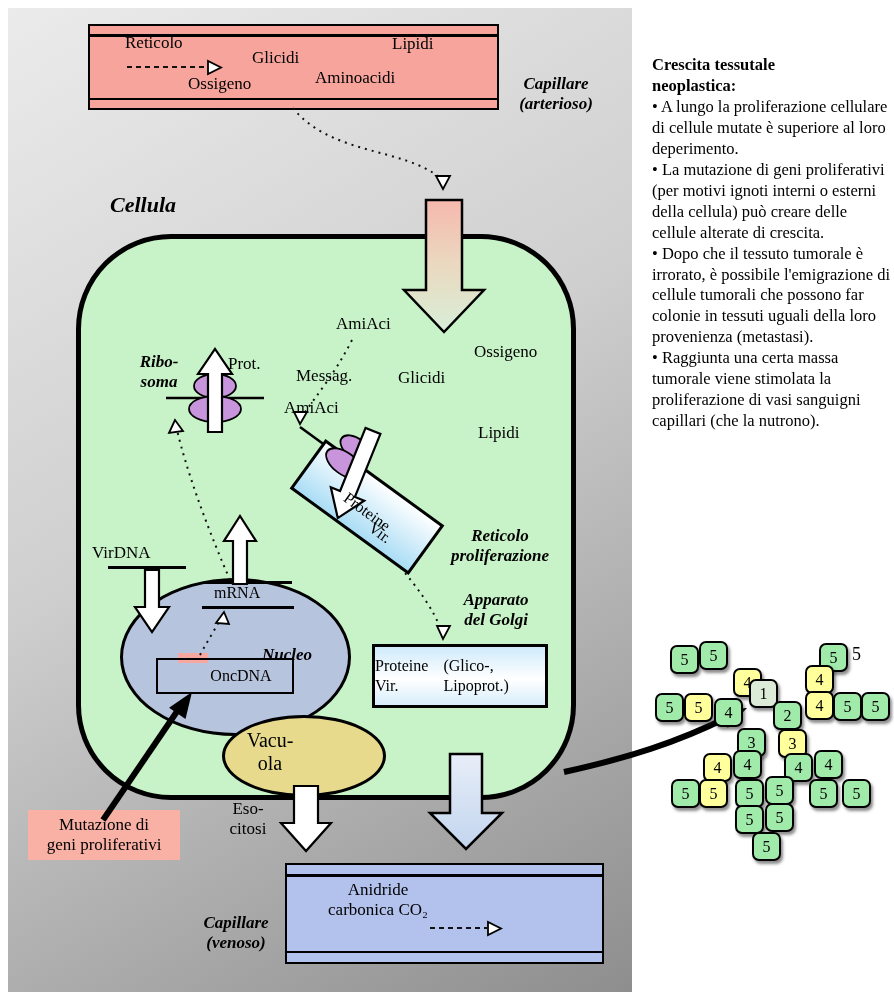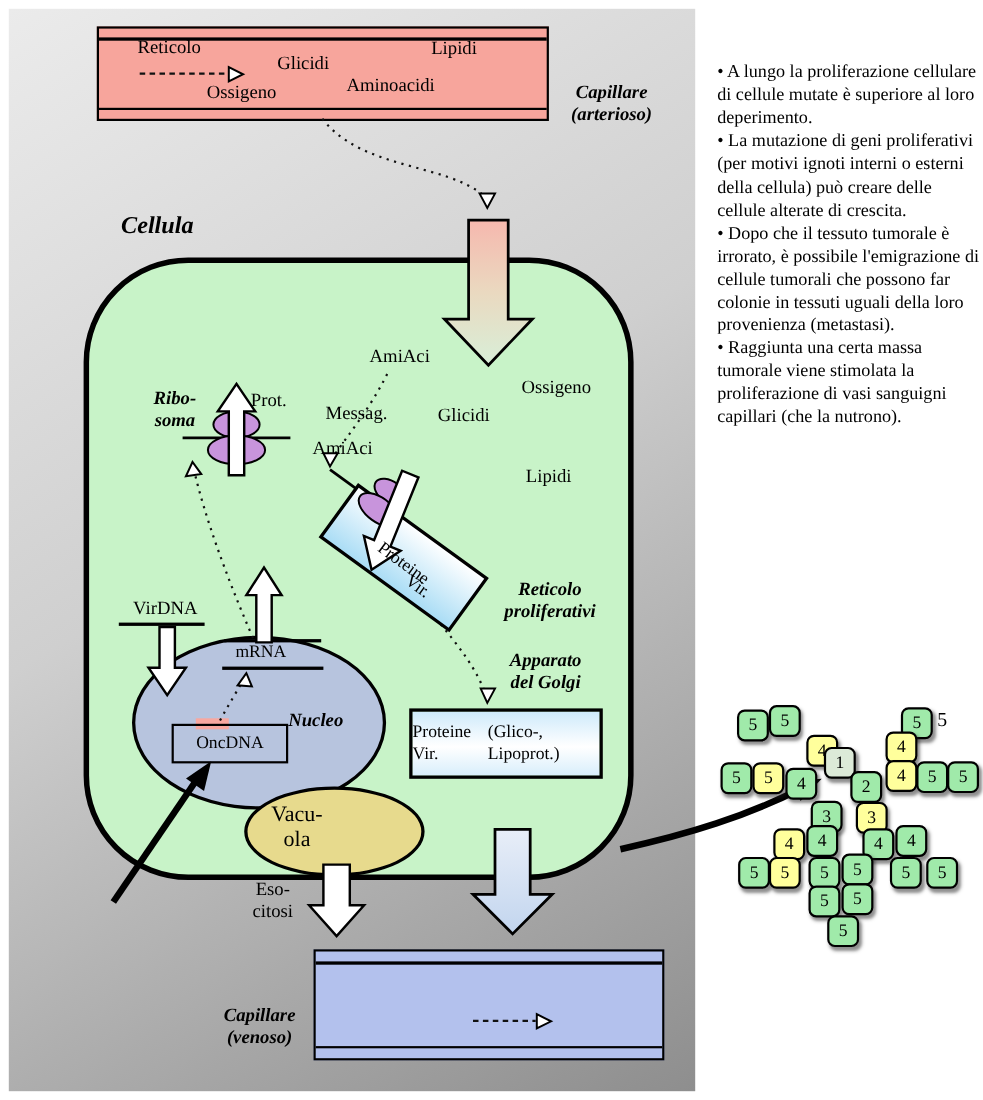--- a/index.html
+++ b/index.html
@@ -28,21 +28,21 @@
   .golgi-box{position:absolute;left:372px;top:644px;width:170px;height:58px;
              border:3px solid #000;
              background:linear-gradient(180deg,#cfeafb 0%,#ffffff 55%,#d8eefb 100%);
              display:flex;flex-direction:row;align-items:center;justify-content:center;
              font-size:16px;line-height:1.25;}
   .mutation-box{position:absolute;left:28px;top:810px;width:152px;height:50px;
                 background:#f9b1a6;display:flex;flex-direction:column;align-items:center;
                 justify-content:center;font-size:17px;line-height:1.2;}
   .onc-box{position:absolute;left:156px;top:658px;width:102px;height:32px;
            border:2.5px solid #000;display:flex;align-items:center;justify-content:center;
-           font-size:16px;}
+           font-size:16px;padding-left:32px;}
   .onc-chip{position:absolute;left:178px;top:653px;width:30px;height:10px;background:#f8a8a0;}
   .strand{position:absolute;height:2.5px;background:#000;}
 
   .sidebar{position:absolute;left:652px;top:55px;width:240px;font-size:16.5px;line-height:1.27;}
   .sb-title{font-weight:bold;}
   .sidebar p{margin:0;}
 
   .tile{position:absolute;width:25px;height:25px;border:2px solid #000;border-radius:7px;
         display:flex;align-items:center;justify-content:center;font-size:16px;
         box-shadow:2px 3px 3px rgba(30,30,30,.5);}
@@ -82,20 +82,24 @@
   <div class="onc-chip"></div>
   <div class="onc-box">
     <span>OncDNA</span>
   </div>
   <div class="strand" style="left:204px;top:581px;width:88px"></div>
   <div class="strand" style="left:202px;top:606px;width:92px"></div>
   <div class="strand" style="left:108px;top:566px;width:78px"></div>
   <div class="golgi-box">
     <span>Proteine Vir.</span>
     <span>(Glico-, Lipoprot.)</span>
+  </div>
+  <div class="mutation-box">
+    <span>Mutazione di</span>
+    <span>geni proliferativi</span>
   </div>
 
   <svg width="894" height="1000" viewBox="0 0 894 1000">
     <defs>
       <linearGradient id="gPink" x1="0" y1="0" x2="0" y2="1">
         <stop offset="0" stop-color="#f6b8ae"></stop>
         <stop offset="0.5" stop-color="#ead9c0"></stop>
         <stop offset="1" stop-color="#d8efd8"></stop>
       </linearGradient>
       <linearGradient id="gBlue" x1="0" y1="0" x2="0" y2="1">
@@ -182,46 +186,54 @@
     <span class="blk">soma</span>
   </div>
   <div class="lbl" style="left:228px;top:354px">Prot.</div>
   <div class="lbl" style="left:296px;top:366px">Messag.</div>
   <div class="lbl" style="left:398px;top:368px">Glicidi</div>
   <div class="lbl" style="left:284px;top:398px">AmiAci</div>
   <div class="lbl" style="left:478px;top:423px">Lipidi</div>
 
   <div class="lbl bi center" style="left:418px;top:526px;width:164px">
     <span class="blk">Reticolo</span>
-    <span class="blk">proliferativi</span>
+    <span class="blk">proliferazione</span>
   </div>
   <div class="lbl bi center" style="left:442px;top:590px;width:108px">
     <span class="blk">Apparato</span>
     <span class="blk">del Golgi</span>
   </div>
 
-  <div class="lbl" style="left:121px;top:543px">VirDNA</div>
+  <div class="lbl" style="left:92px;top:543px">VirDNA</div>
   <div class="lbl" style="left:214px;top:584px;font-size:16px">mRNA</div>
   <div class="lbl bi" style="left:262px;top:645px">Nucleo</div>
 
   <div class="lbl center" style="left:234px;top:729px;width:72px;font-size:20px">
     <span class="blk">Vacu-</span>
     <span class="blk">ola</span>
   </div>
   <div class="lbl center" style="left:214px;top:799px;width:68px">
     <span class="blk">Eso-</span>
     <span class="blk">citosi</span>
   </div>
 
+  <div class="lbl center" style="left:298px;top:880px;width:160px">
+    <span class="blk">Anidride</span>
+    <span class="blk">carbonica CO₂</span>
+  </div>
   <div class="lbl bi center" style="left:186px;top:913px;width:100px">
     <span class="blk">Capillare</span>
     <span class="blk">(venoso)</span>
   </div>
 
   <div class="sidebar">
+    <div class="sb-title">
+      <span class="blk">Crescita tessutale</span>
+      <span class="blk">neoplastica:</span>
+    </div>
     <p>• A lungo la proliferazione cellulare di cellule mutate è superiore al loro deperimento.</p>
     <p>• La mutazione di geni proliferativi (per motivi ignoti interni o esterni della cellula) può creare delle cellule alterate di crescita.</p>
     <p>• Dopo che il tessuto tumorale è irrorato, è possibile l'emigrazione di cellule tumorali che possono far colonie in tessuti uguali della loro provenienza (metastasi).</p>
     <p>• Raggiunta una certa massa tumorale viene stimolata la proliferazione di vasi sanguigni capillari (che la nutrono).</p>
   </div>
 
   <div style="position:absolute;inset:0">
       <div class="tile tile-green" style="left: 670px; top: 645px;">5</div>
       <div class="tile tile-green" style="left: 699px; top: 641px;">5</div>
       <div class="tile tile-green" style="left: 819px; top: 643px;">5</div>

